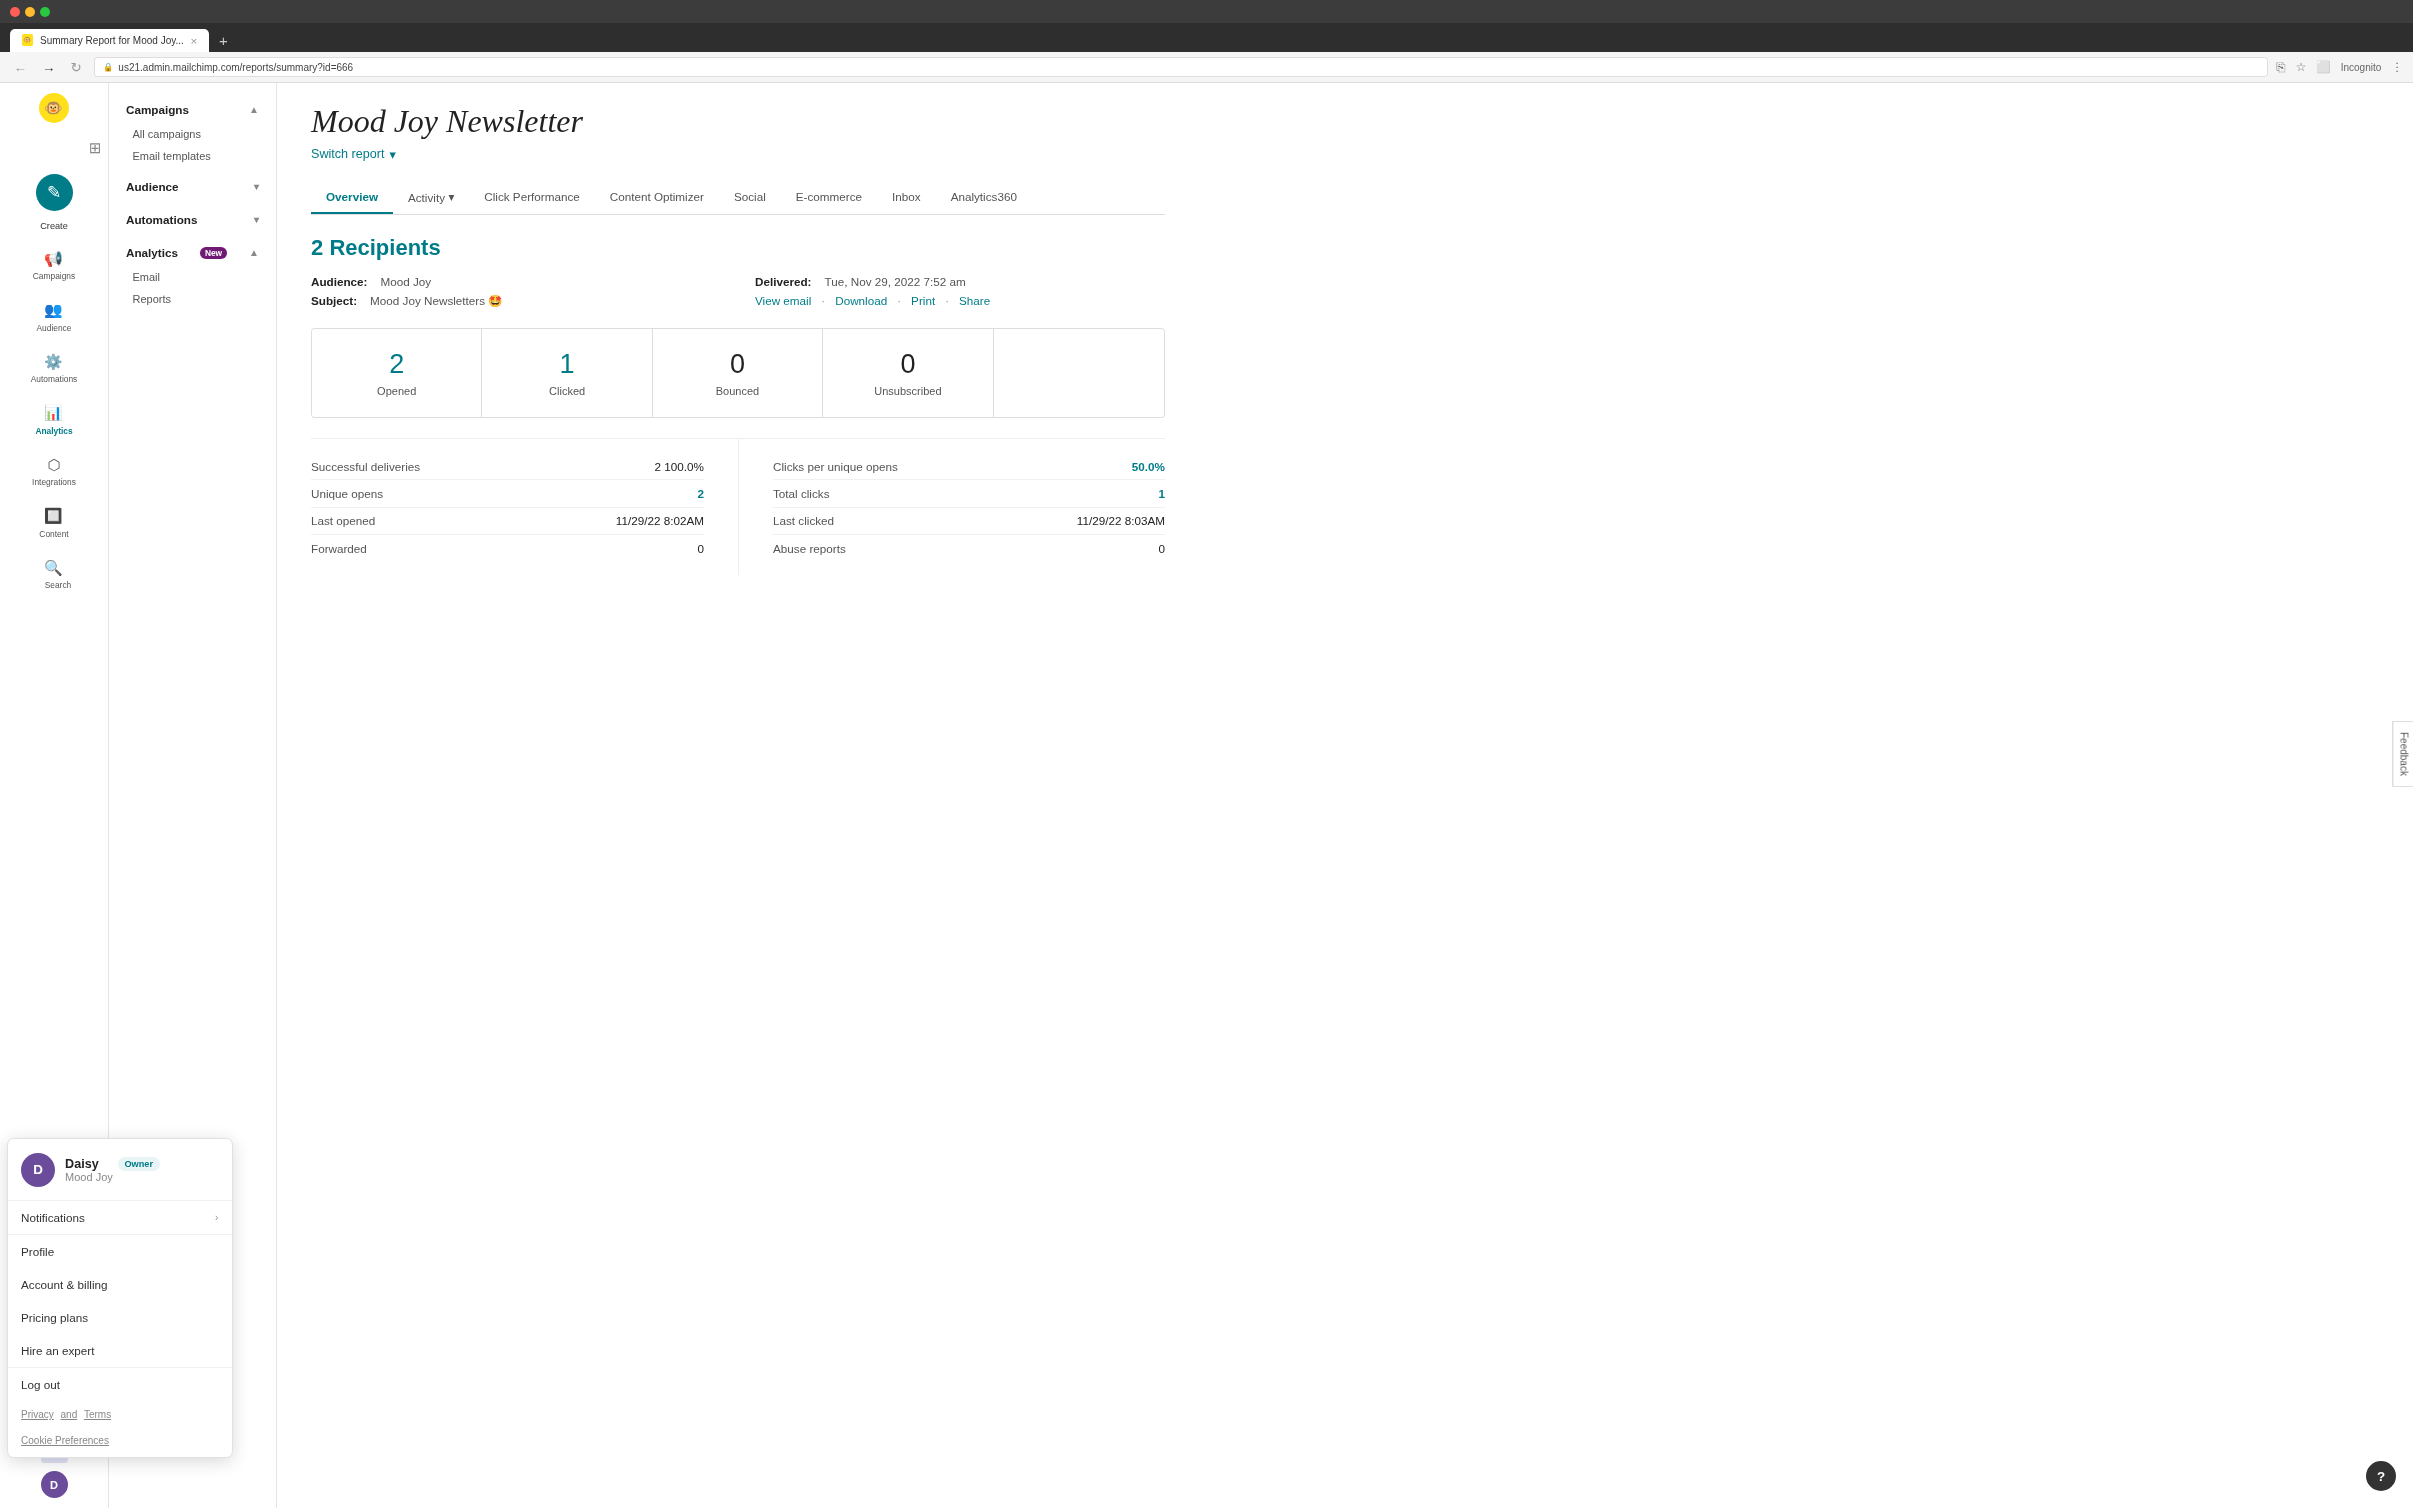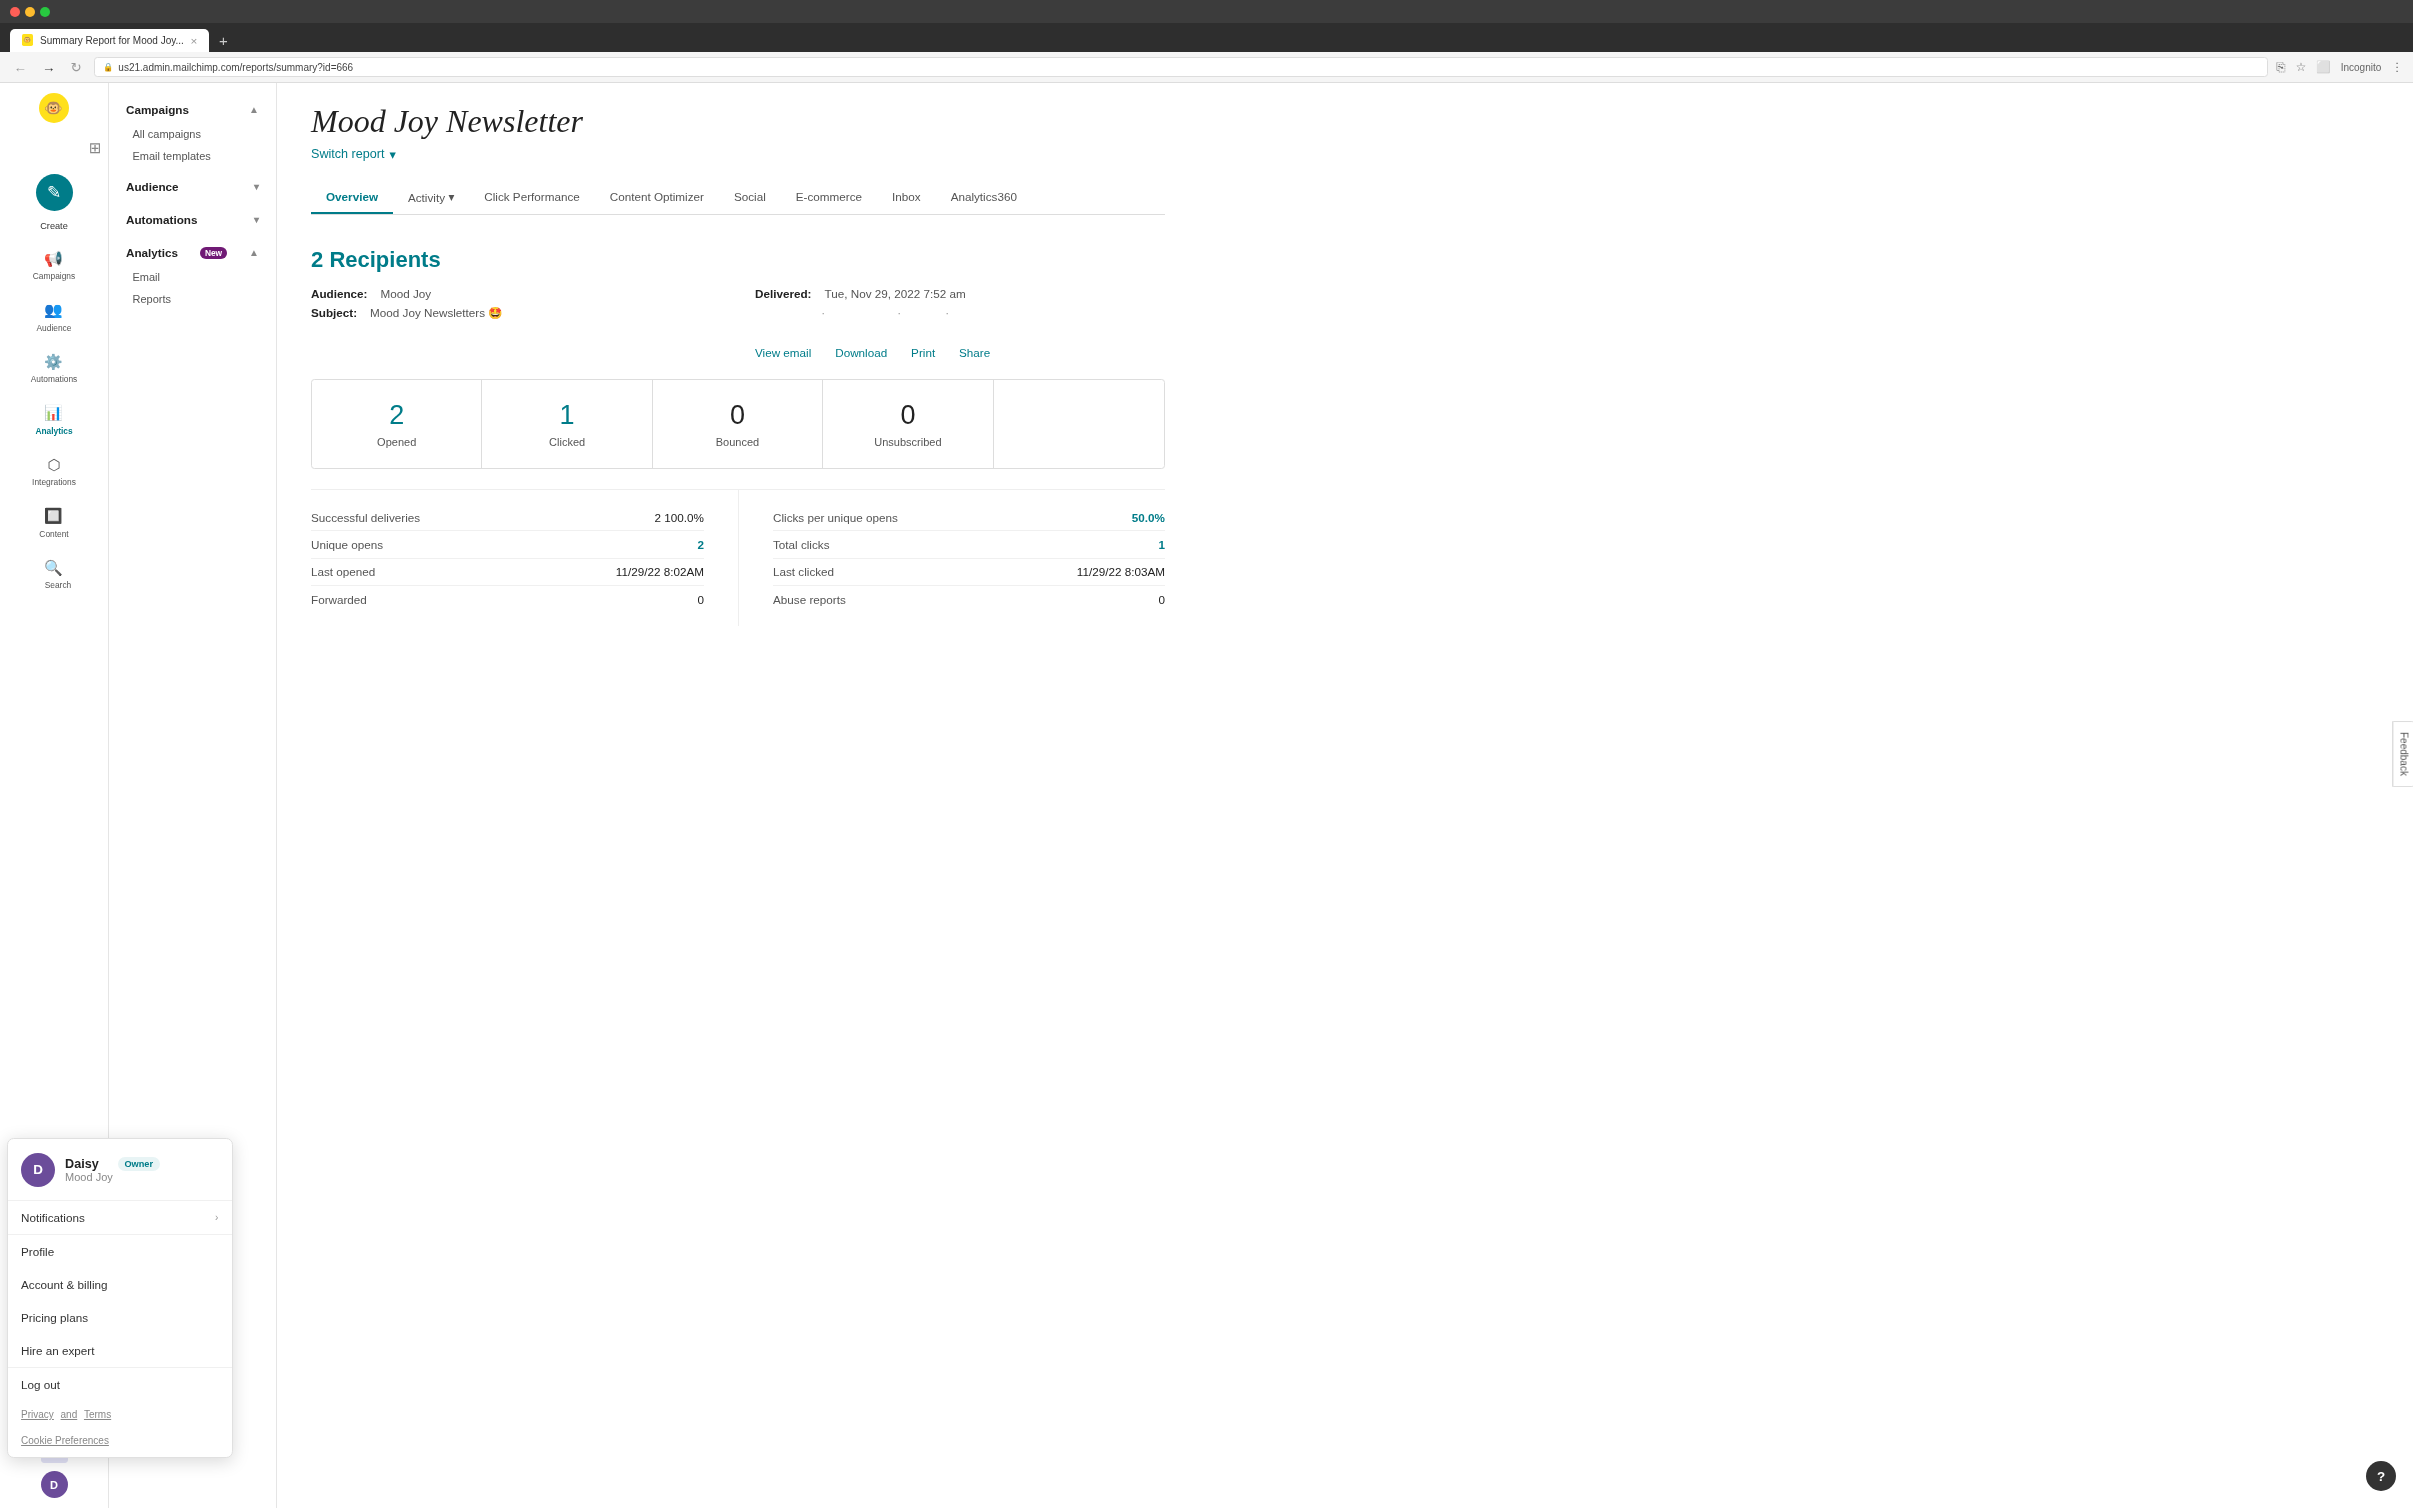--- a/index.html
+++ b/index.html
@@ -43,35 +43,35 @@
     .side-panel-sub-item { padding: 5px 17px 5px 23.5px; font-size: 11px; color: #555; cursor: pointer; }
 
     
     .content { flex: 1; background: #fff; overflow-y: auto; position: relative; }
     .content-inner { padding: 20px 34px; max-width: 922px; }
 
     .page-title { font-size: 32px; font-weight: 400; color: #222; margin-bottom: 6.7px; font-family: 'Georgia', serif; font-style: italic; }
     .switch-report-btn { display: flex; align-items: center; gap: 5px; color: #007c89; font-size: 12.6px; cursor: pointer; margin-bottom: 20px; }
 
     
-    .tabs { display: flex; gap: 0; border-bottom: 0.8px solid #ddd; margin-bottom: 32px; }
+    .tabs { display: flex; gap: 0; border-bottom: 0.8px solid #ddd; margin-bottom: 20px; }
     .tab { padding: 8.4px 15px; font-size: 11.7px; color: #555; cursor: pointer; border-bottom: 2.5px solid transparent; white-space: nowrap; }
     .tab.active { color: #007c89; border-bottom-color: #007c89; font-weight: 600; }
     .tab-dropdown { display: flex; align-items: center; gap: 3.4px; }
 
     
     .recipients-heading { font-size: 22px; color: #222; margin-bottom: 13.4px; }
     .recipients-heading span { color: #007c89; font-weight: 700; }
 
     .meta-grid { display: grid; grid-template-columns: 1fr 1fr; gap: 6.7px 34px; margin-bottom: 20px; }
     .meta-row { display: flex; align-items: baseline; gap: 13px; font-size: 11.7px; }
     .meta-label { font-weight: 600; color: #222; }
     .meta-value { color: #555; }
     .meta-actions { display: flex; gap: 10px; }
-    .meta-action-link { color: #007c89; font-size: 11.7px; cursor: pointer; text-decoration: none; margin-top: 40px; }
+    .meta-action-link { color: #007c89; font-size: 11.7px; cursor: pointer; text-decoration: none; }
     .meta-sep { color: #999; font-size: 11.7px; }
 
     
     .stats-row { display: grid; grid-template-columns: repeat(5, 1fr); border: 0.8px solid #ddd; border-radius: 3.4px; margin-bottom: 20px; overflow: hidden; }
     .stat-box { padding: 20px 13.4px; text-align: center; border-right: 0.8px solid #ddd; }
     .stat-box:last-child { border-right: none; }
     .stat-number { font-size: 27px; color: #007c89; font-weight: 300; margin-bottom: 5px; }
     .stat-label { font-size: 11px; color: #555; }
 
     

